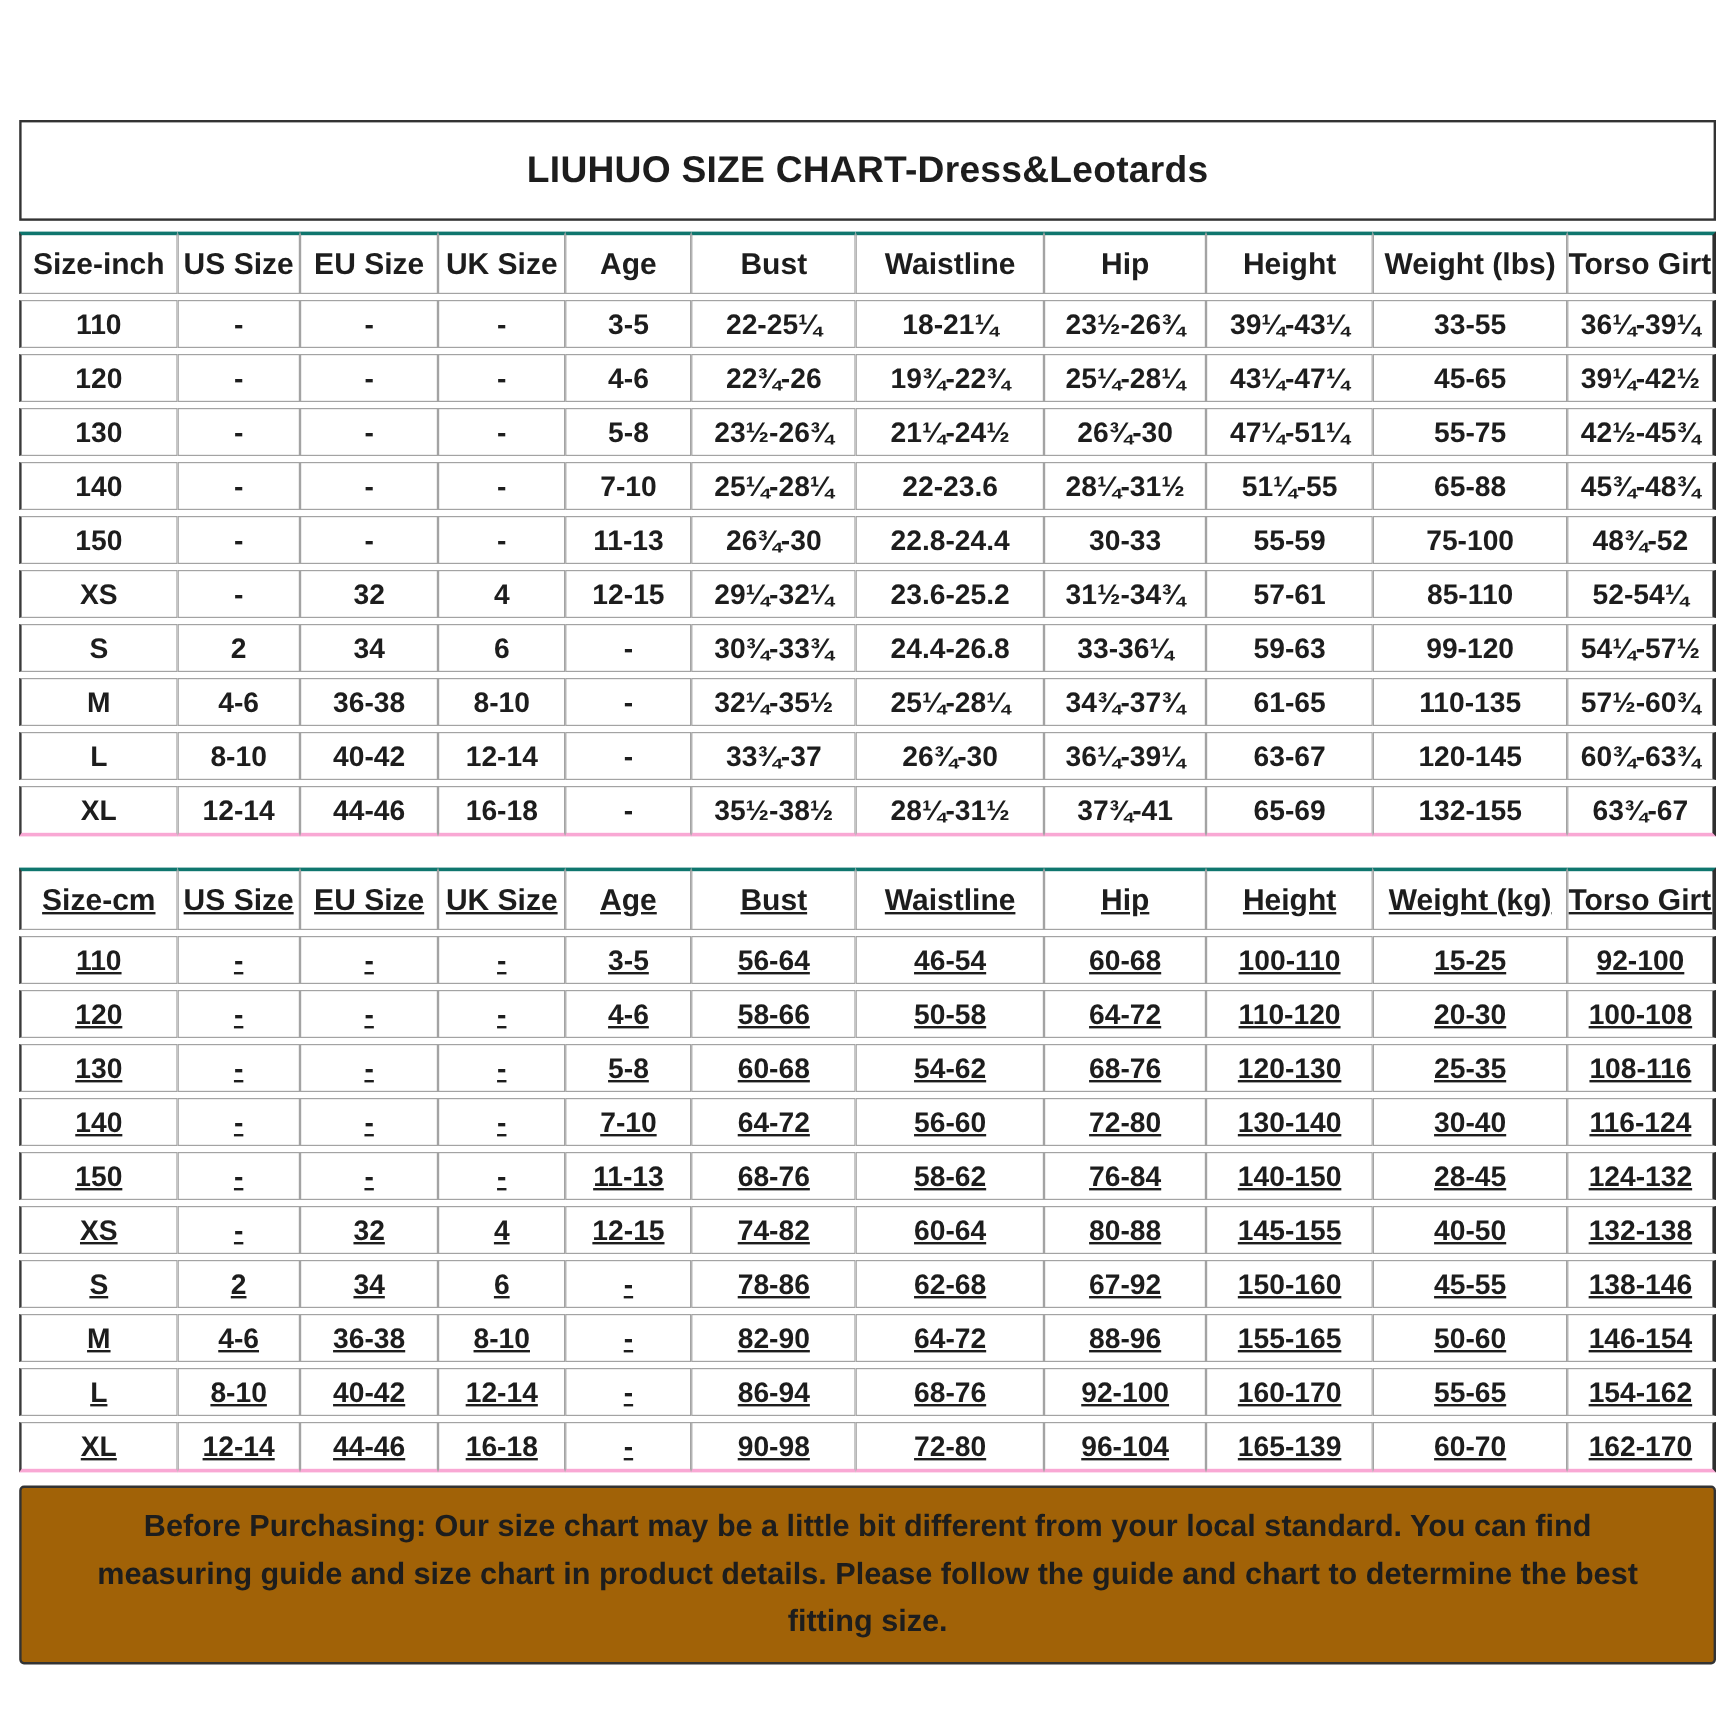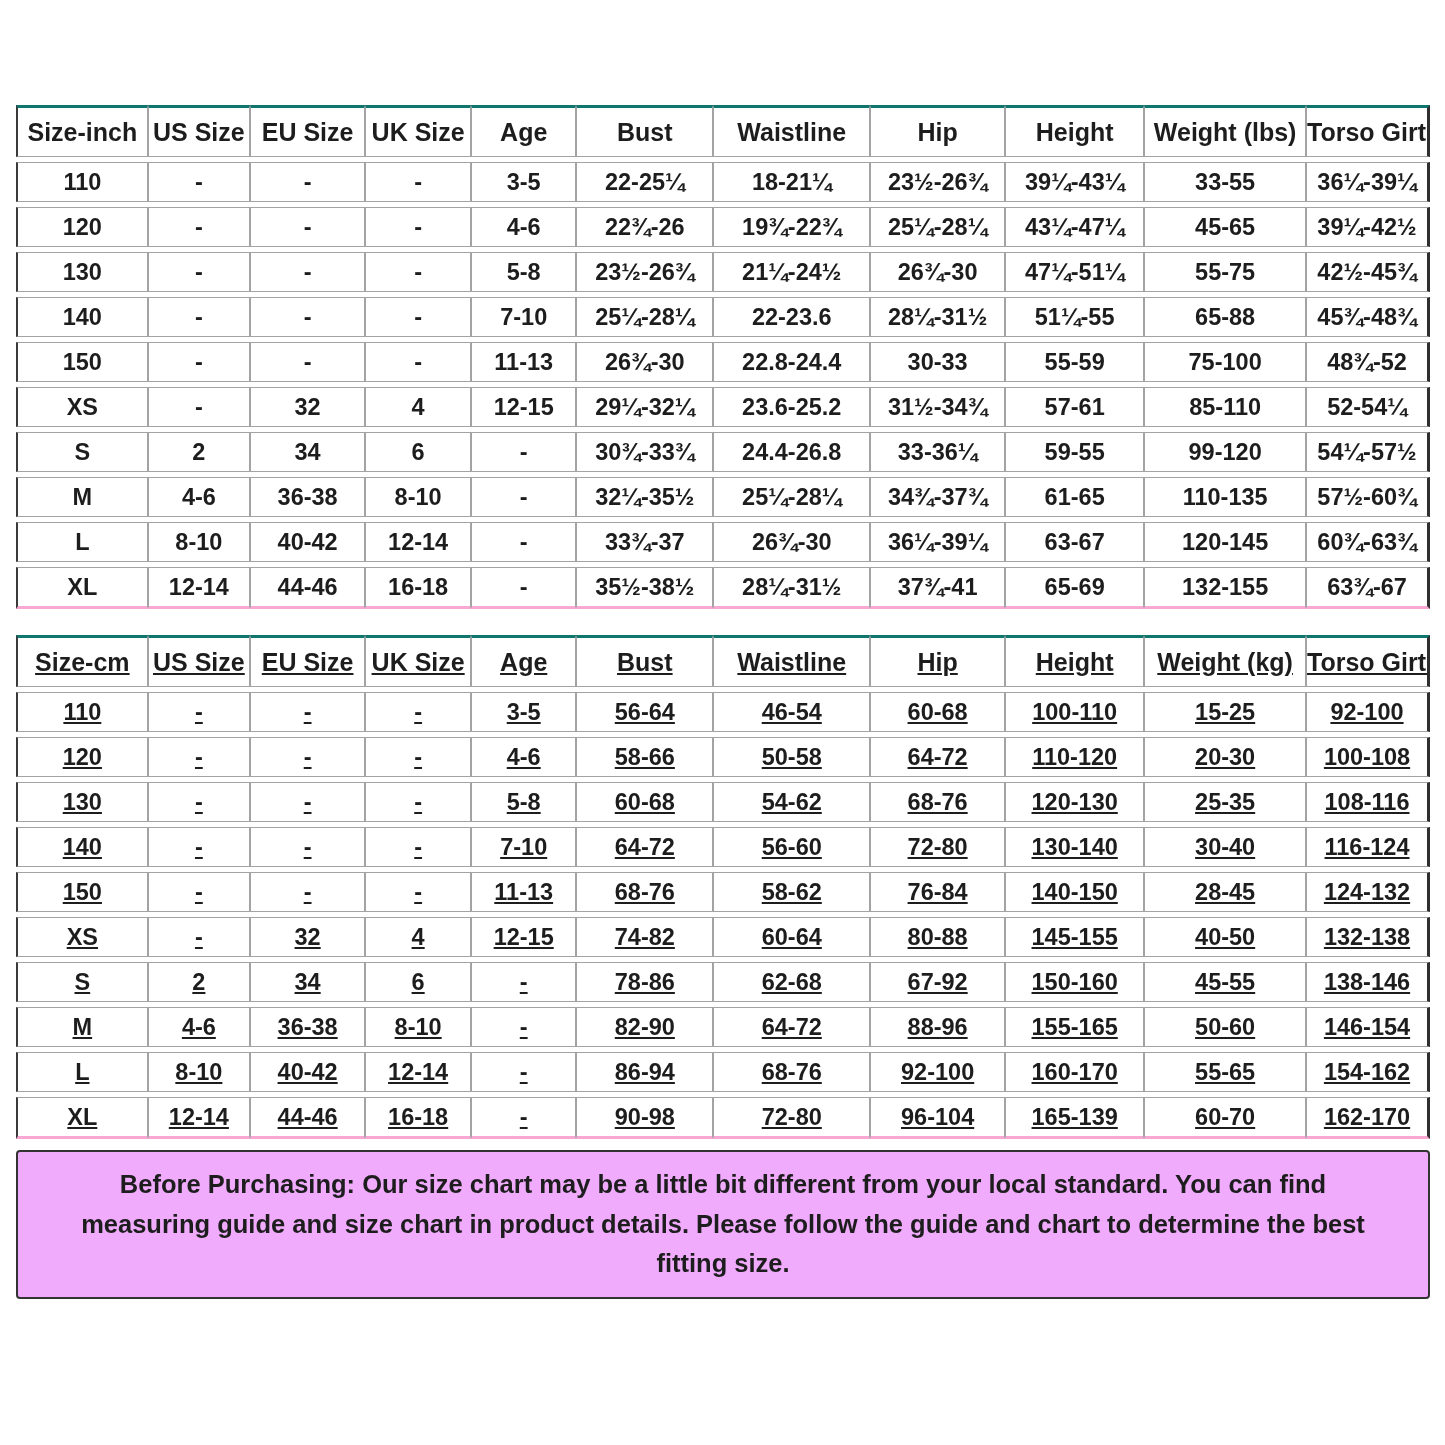--- a/index.html
+++ b/index.html
@@ -76,28 +76,29 @@
 
   .footer-box {
     border: 2px solid #333333;
     border-radius: 4px;
     margin-top: 6px;
     padding: 13px 40px;
     text-align: center;
     font-size: 25.5px;
     font-weight: 700;
     line-height: 1.55;
-    background: #f0abfc;
+    background: #a16207;
   }
 </style>
 </head>
 <body>
 
 <div class="wrap">
 
+  <div class="title-box">LIUHUO SIZE CHART-Dress&amp;Leotards</div>
 
   <table class="size-table table-inch">
     <thead>
       <tr>
           <th>Size-inch</th>
           <th>US Size</th>
           <th>EU Size</th>
           <th>UK Size</th>
           <th>Age</th>
           <th>Bust</th>
@@ -189,21 +190,21 @@
         </tr>
         <tr>
           <td>S</td>
           <td>2</td>
           <td>34</td>
           <td>6</td>
           <td>-</td>
           <td>30¾-33¾</td>
           <td>24.4-26.8</td>
           <td>33-36¼</td>
-          <td>59-55</td>
+          <td>59-63</td>
           <td>99-120</td>
           <td>54¼-57½</td>
         </tr>
         <tr>
           <td>M</td>
           <td>4-6</td>
           <td>36-38</td>
           <td>8-10</td>
           <td>-</td>
           <td>32¼-35½</td>

